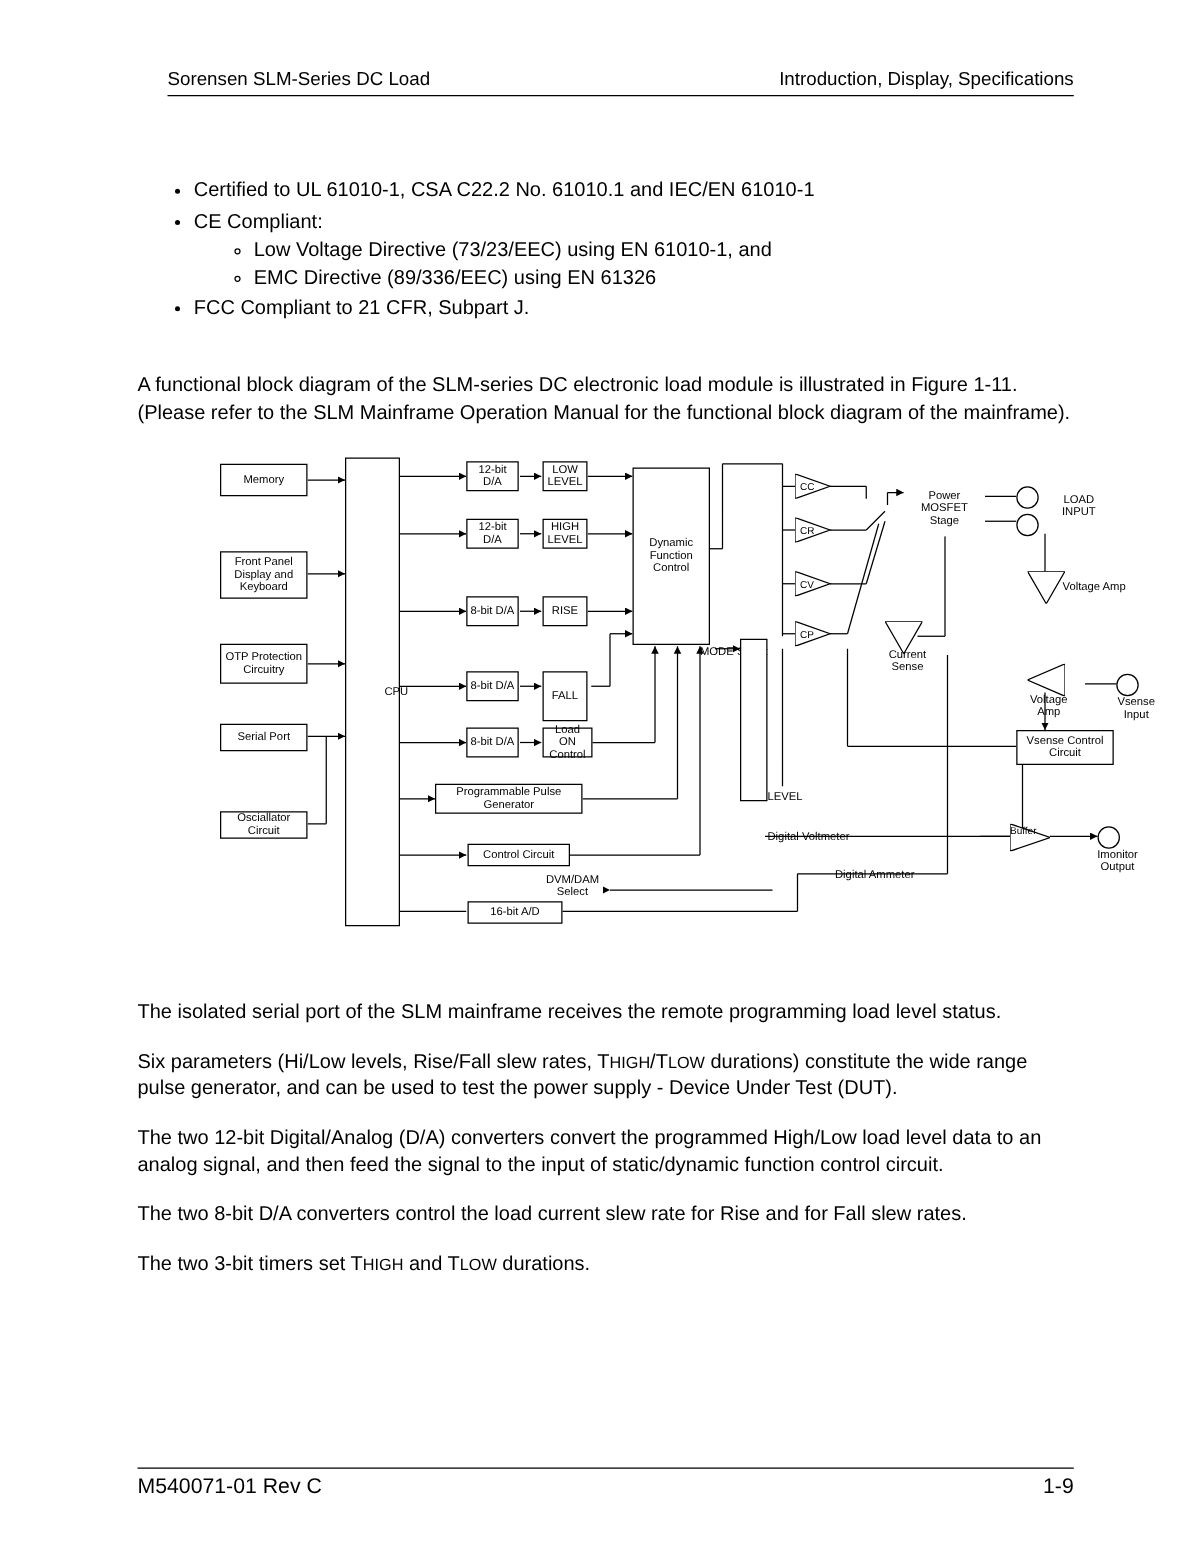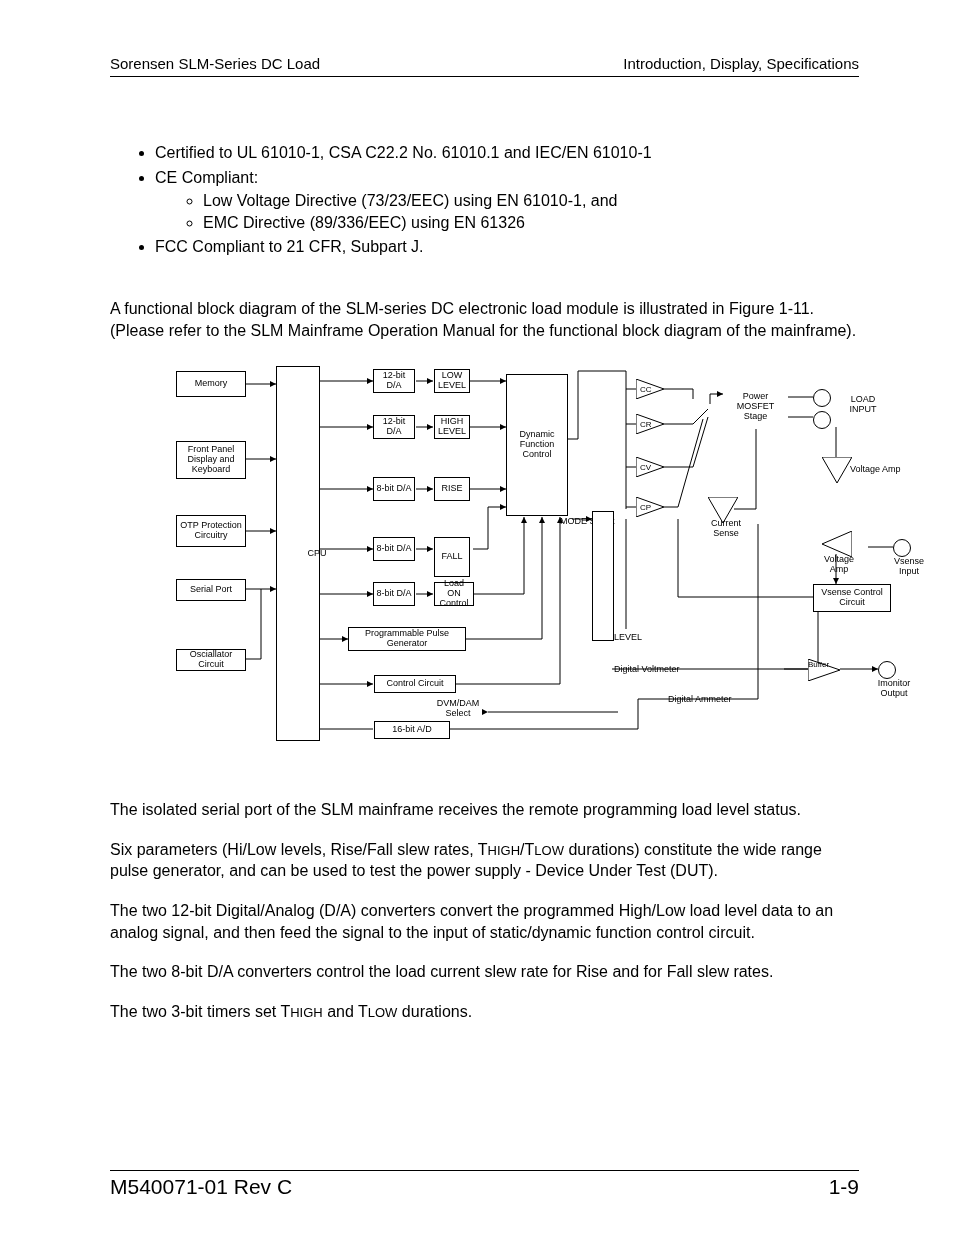--- a/index.html
+++ b/index.html
@@ -15,20 +15,21 @@
     box-sizing: border-box;
     padding: 55px 95px 40px 110px;
     position: relative;
   }
   .hdr {
     display: flex;
     justify-content: space-between;
     font-size: 15px;
     padding-bottom: 4px;
     border-bottom: 1px solid #000;
+    margin-left: 24px;
   }
   .content {
     margin-top: 65px;
     font-size: 16px;
     line-height: 1.35;
   }
   .content ul.top {
     list-style: disc;
     margin: 0 0 0 45px;
     padding: 0;
@@ -87,21 +88,21 @@
 
   .ftr {
     position: absolute;
     bottom: 36px;
     left: 110px;
     right: 95px;
     border-top: 1px solid #000;
     padding-top: 4px;
     display: flex;
     justify-content: space-between;
-    font-size: 21px;
+    font-size: 17px;
   }
 </style>
 </head>
 <body>
 
 <div class="page">
   <div class="hdr">
     <span>Sorensen SLM-Series DC Load</span>
     <span>Introduction, Display, Specifications</span>
   </div>

